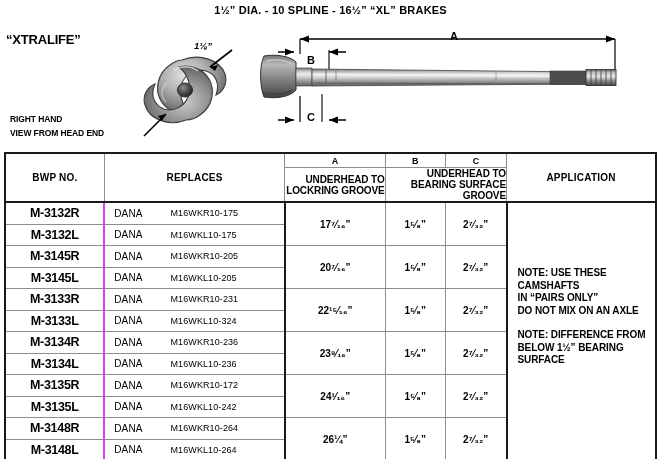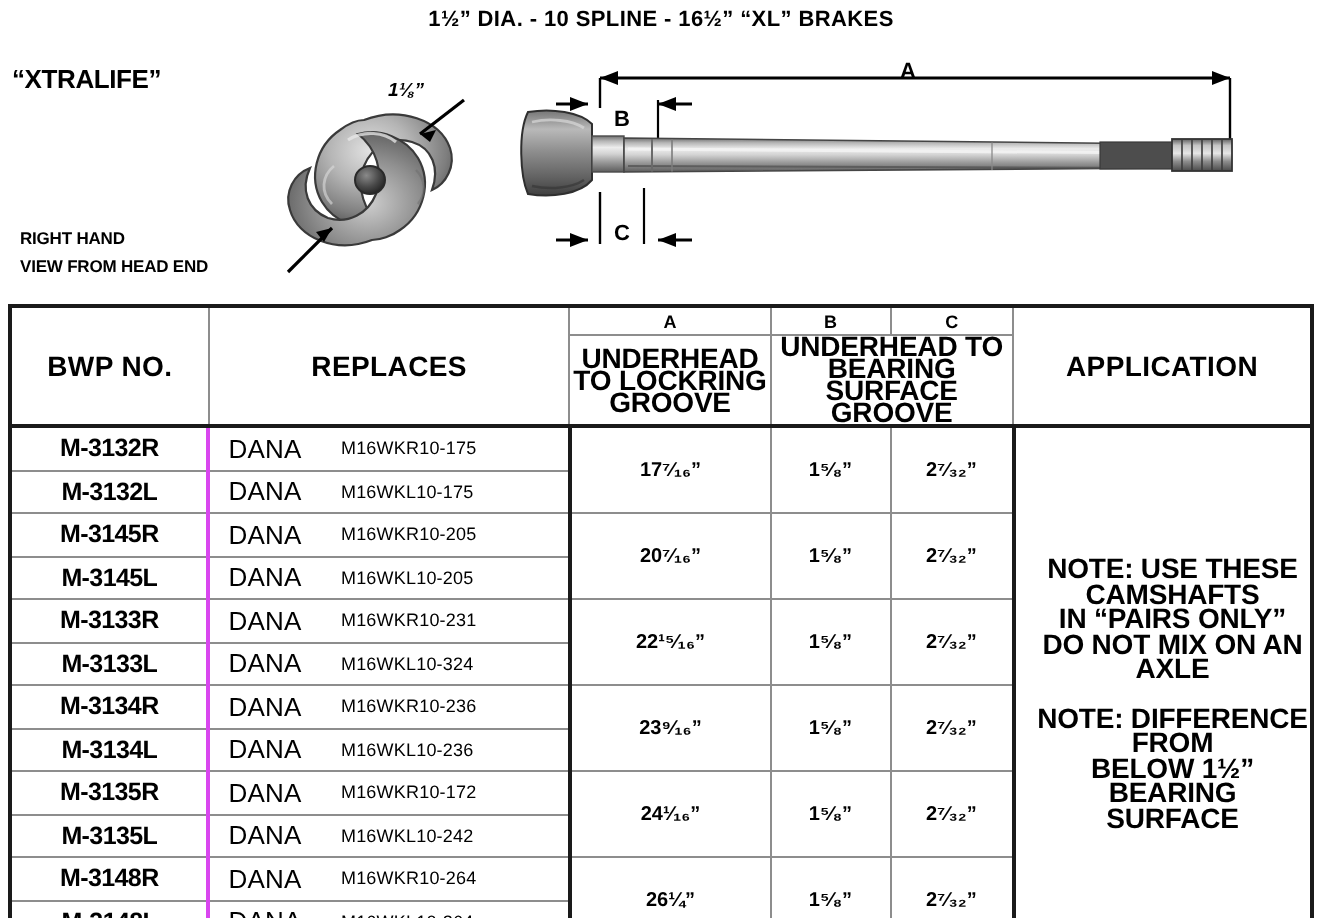--- a/index.html
+++ b/index.html
@@ -125,41 +125,42 @@
   }
 
   thead .hdr-letter {
     height: 13px;
     font-size: 9px;
     border-bottom: 1px solid #8d8d8d;
   }
   thead .hdr-desc {
     height: 30px;
     line-height: 11px;
-    font-size: 14px;
+    font-size: 10px;
     letter-spacing: -0.1px;
+    text-align: right;
   }
   thead .hdr-main {
-    font-size: 14px;
+    font-size: 10px;
     letter-spacing: 0.2px;
   }
   thead tr:last-child th,
   thead th.tall {
     border-bottom: 2px solid #1a1a1a;
   }
 
   td.bwp {
     font-size: 12.5px;
     font-weight: bold;
     letter-spacing: -0.3px;
     border-right: 2px solid #d946ef;
     height: 20.5px;
   }
   td.brand {
-    font-size: 13px;
+    font-size: 10px;
     font-weight: normal;
     text-align: left;
     padding-left: 9px;
     border-right: none;
     letter-spacing: 0.1px;
   }
   td.partno {
     font-size: 9px;
     font-weight: normal;
     text-align: left;
@@ -183,25 +184,25 @@
   tbody tr.grp-start td.bwp,
   tbody tr.grp-start td.brand,
   tbody tr.grp-start td.partno {
     border-top: 1px solid #585858;
   }
 
   .app-notes {
     position: absolute;
     left: 10px;
     top: 64px;
-    font-size: 14px;
+    font-size: 10px;
     font-weight: bold;
     line-height: 12.5px;
     letter-spacing: -0.1px;
-    text-align: center;
+    text-align: left;
   }
   .app-notes .note-block + .note-block { margin-top: 12px; }
 </style>
 </head>
 <body>
 
 <div class="page-title">1½” DIA. - 10 SPLINE - 16½” “XL” BRAKES</div>
 
 <div class="diagram-zone">
 

